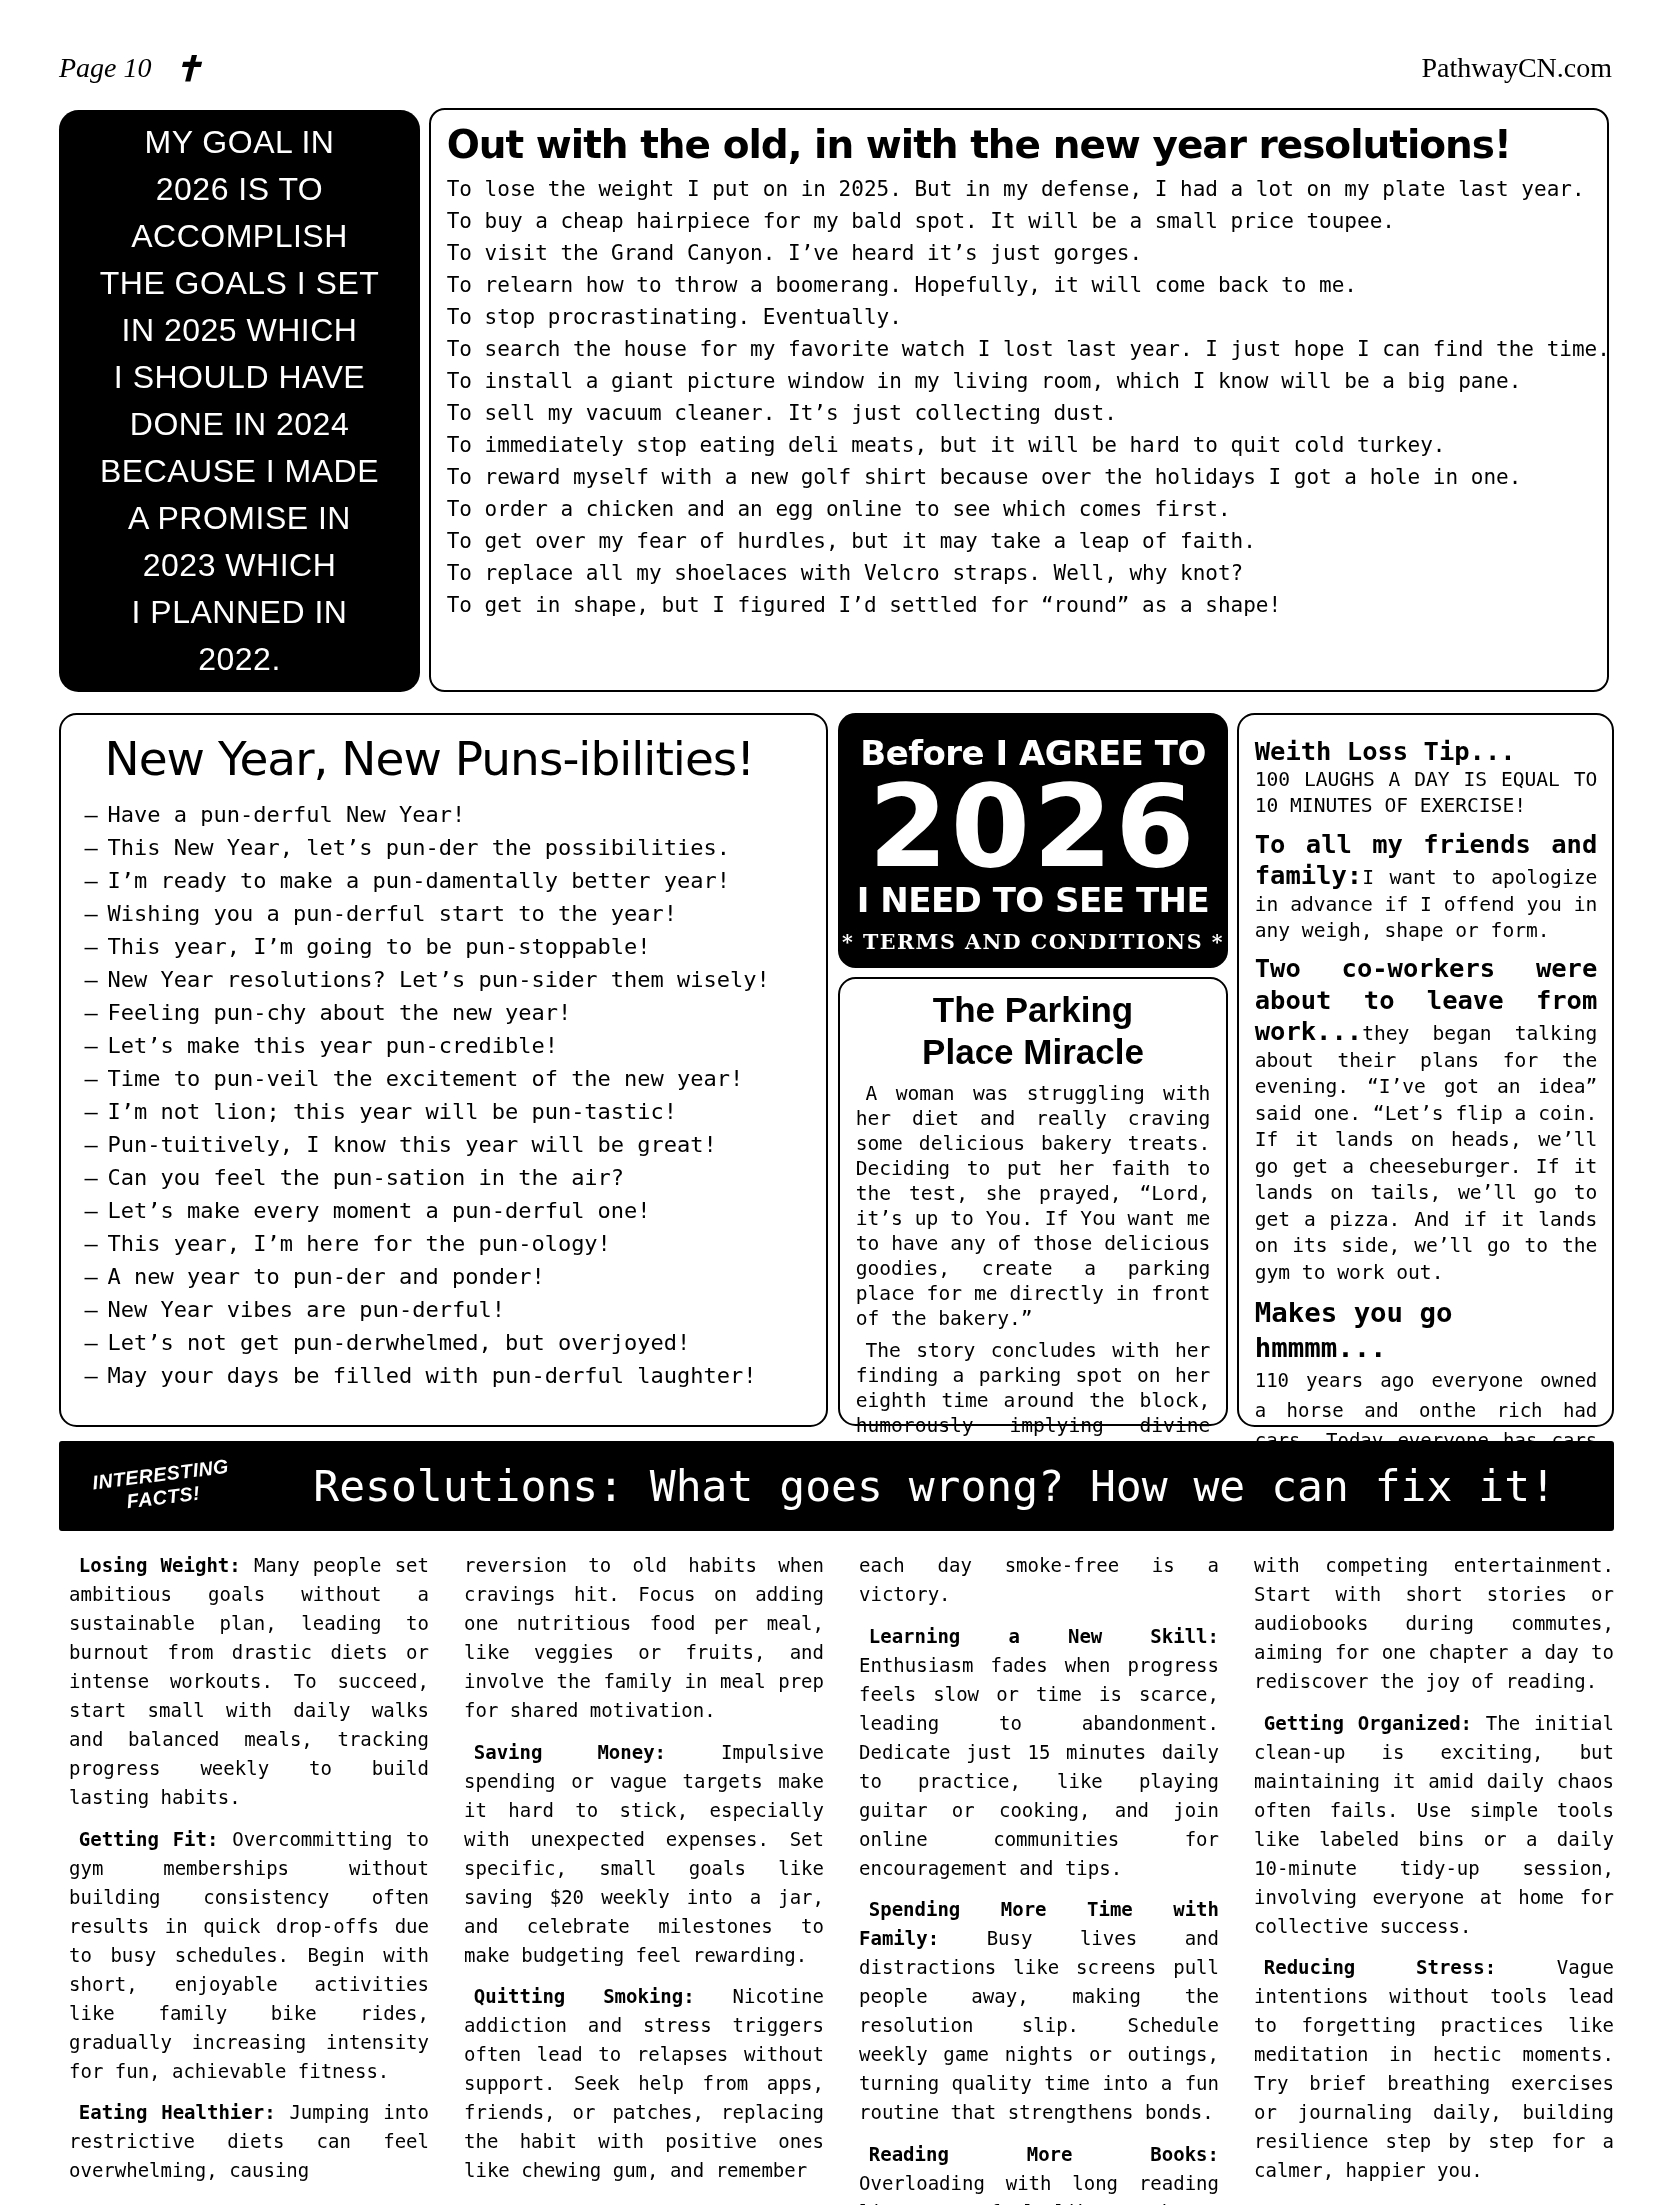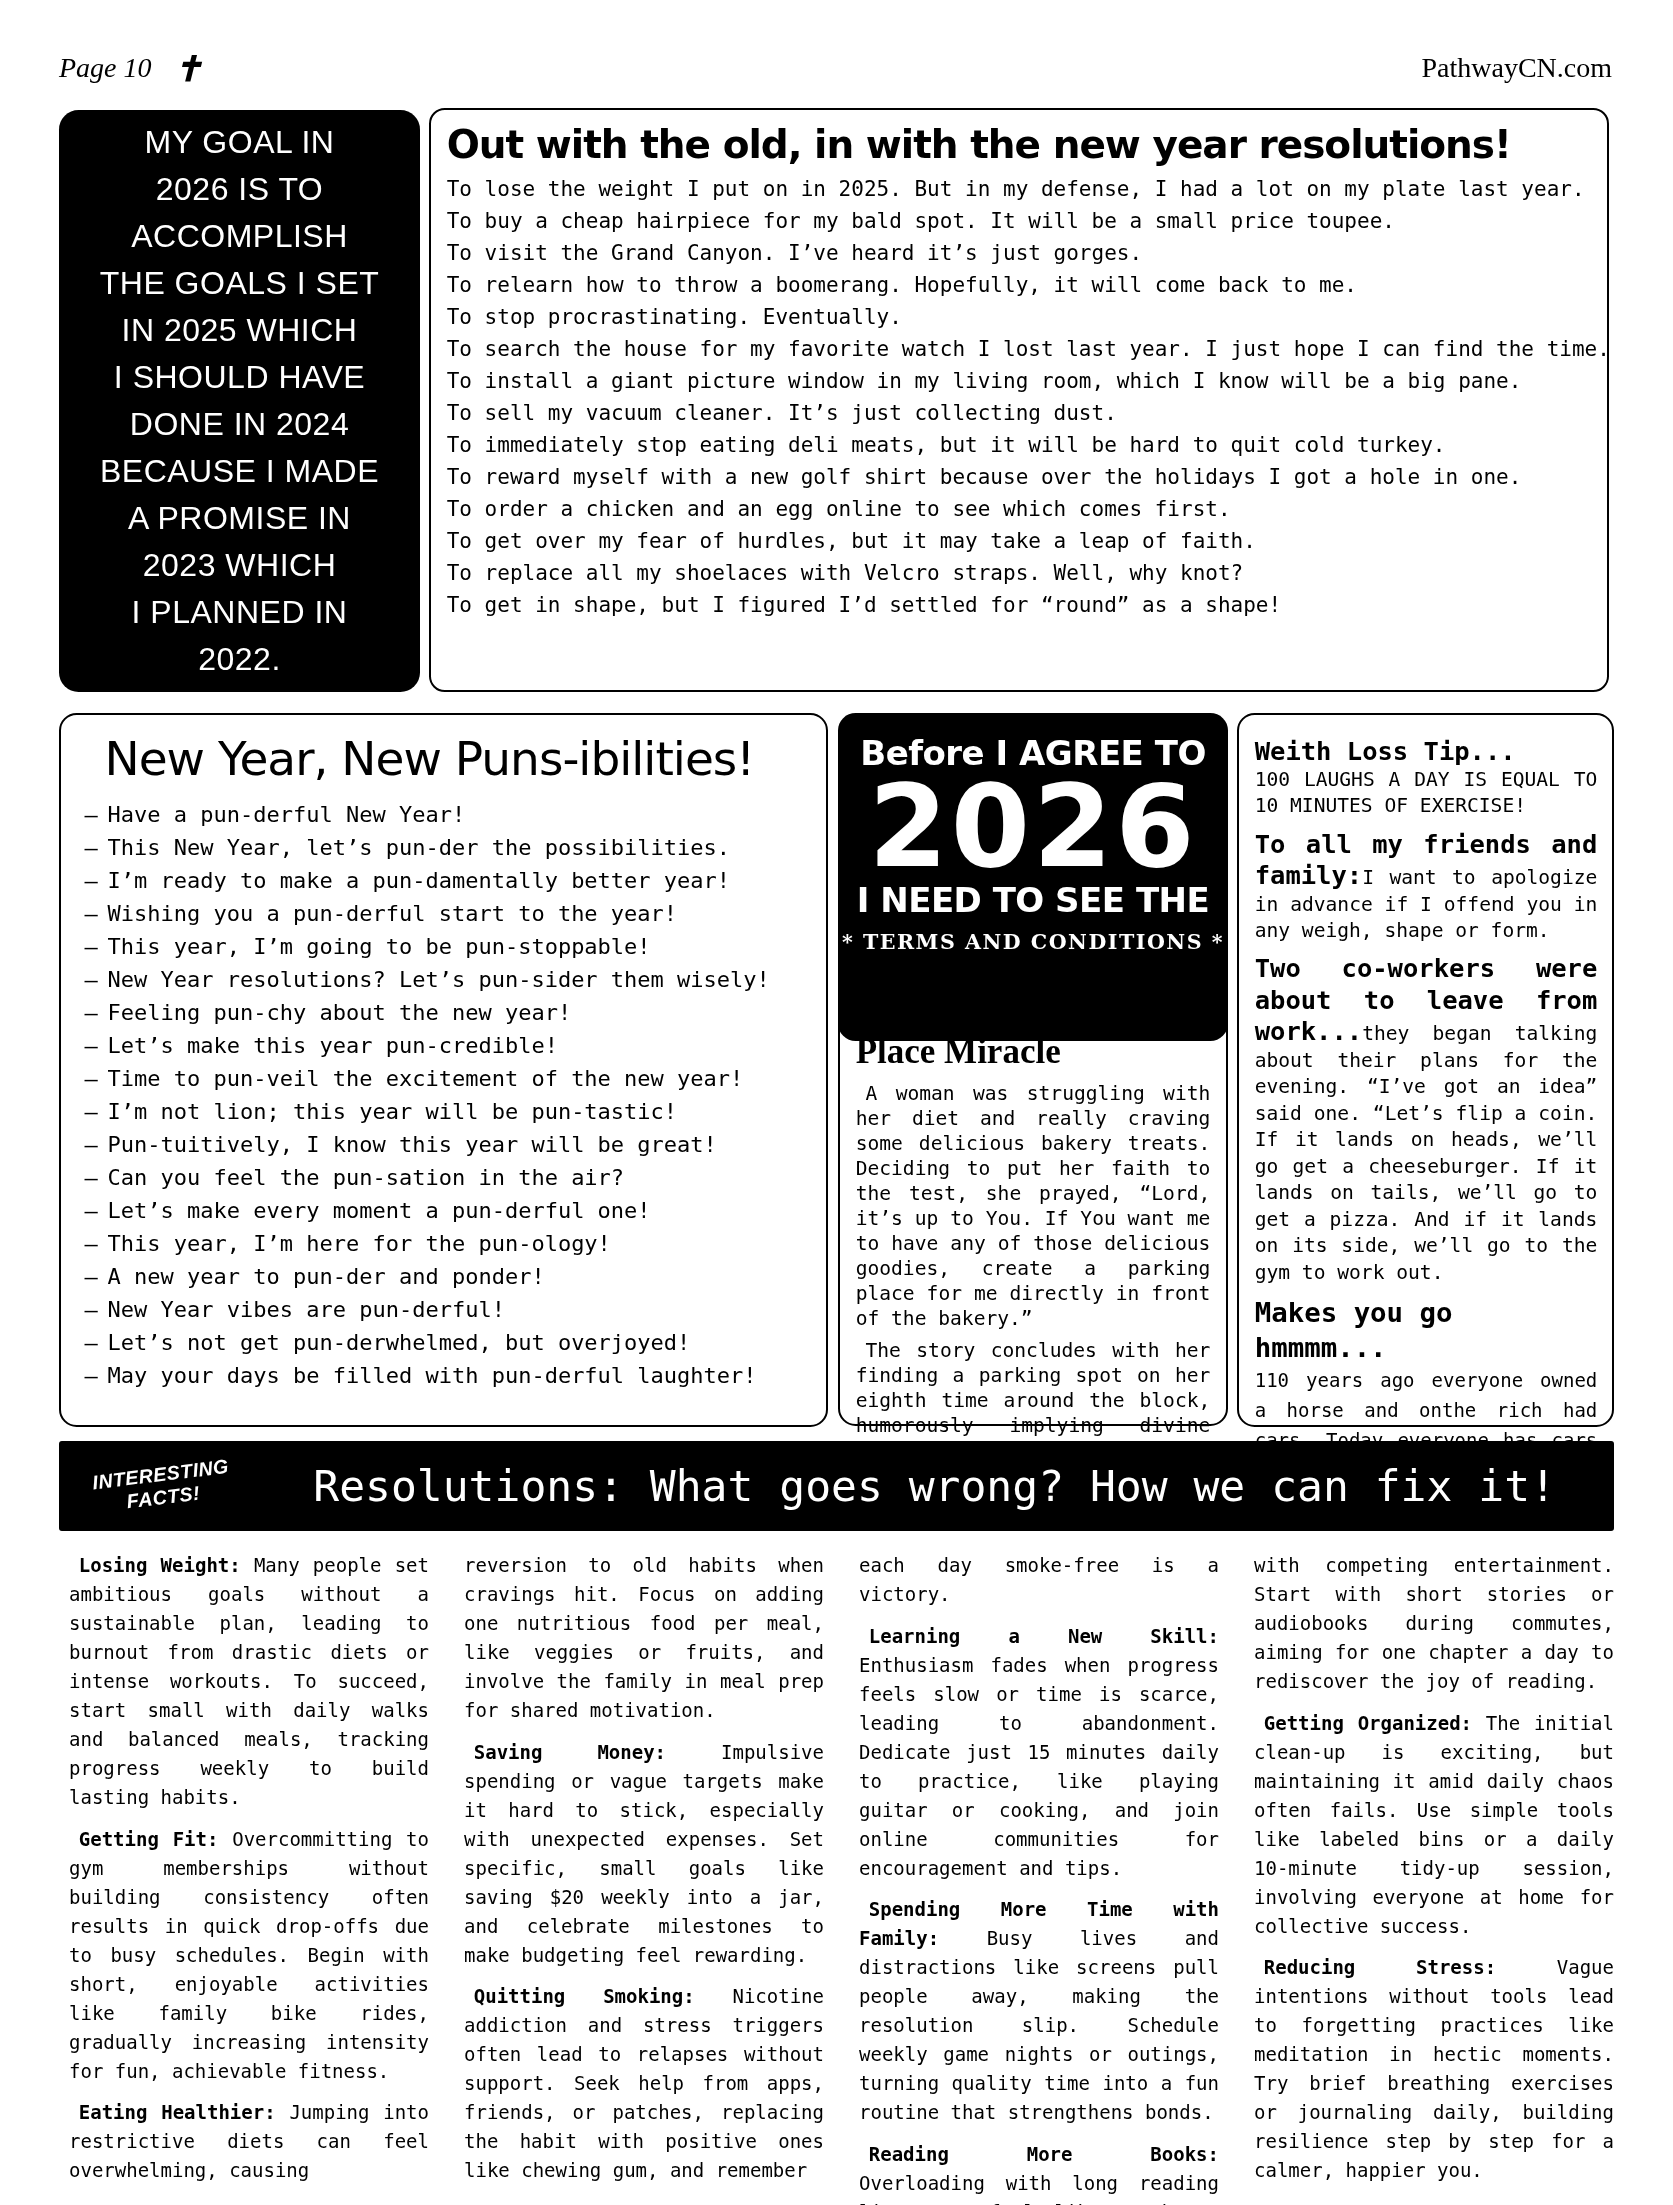--- a/index.html
+++ b/index.html
@@ -31,32 +31,32 @@
 
   
   .puns-box { left:59px; top:713px; width:769px; height:714px; border:2.9px solid #000;
               border-radius:17.6px; padding:11.8px 19.6px 0 23.5px; }
   .puns-title { font-family:"DejaVu Sans", sans-serif; font-weight:normal; font-size:47px;
                 letter-spacing:-1px; line-height:63px; margin-bottom:7.8px;margin-left:20px; }
   .pun-line { font-size:22px; line-height:33px; white-space:nowrap; }
   .dash { margin-right:9.8px; }
 
   
-  .agree-box { left:838px; top:713px; width:390px; height:328px; background:#000;
+  .agree-box { left:838px; top:713px; width:390px; height:255px; background:#000;
                border-radius:17.6px; color:#fff; text-align:center; padding-top:19.6px;
                font-family:"DejaVu Sans", sans-serif; }
   .agree-line { font-weight:bold; font-size:34px; line-height:41px; letter-spacing:-0.5px; }
   .agree-year { font-weight:bold; font-size:114px; line-height:106px; letter-spacing:2.9px; }
   .agree-terms { font-family:"DejaVu Serif", serif; font-weight:bold; font-size:20.6px;
                  letter-spacing:1.5px; margin-top:9.8px; }
 
   
   .parking-box { left:838px; top:977px; width:390px; height:449px; border:2.9px solid #000;
                  border-radius:17.6px; padding:9.8px 15.7px 0 15.7px; }
-  .pk-title-line { display:block; font-family:Liberation Serif, serif;
+  .pk-title-line { display:block; text-align:center; font-family:Liberation Sans, sans-serif;
                    font-weight:bold; font-size:35px; line-height:42px; }
   .pk-body { margin-top:7.8px; }
   .pk-para { font-size:19.6px; line-height:25px; text-align:justify; text-indent:9.8px;
              margin-bottom:7.8px; }
 
   
   .tips-box { left:1237px; top:713px; width:377px; height:714px; border:2.9px solid #000;
               border-radius:17.6px; padding:11.8px 14.7px 0 15.7px; }
   .tip { margin-bottom:8.8px;margin-top:8px; }
   .tip-head { font-weight:bold; font-size:25.5px; line-height:32px; }

